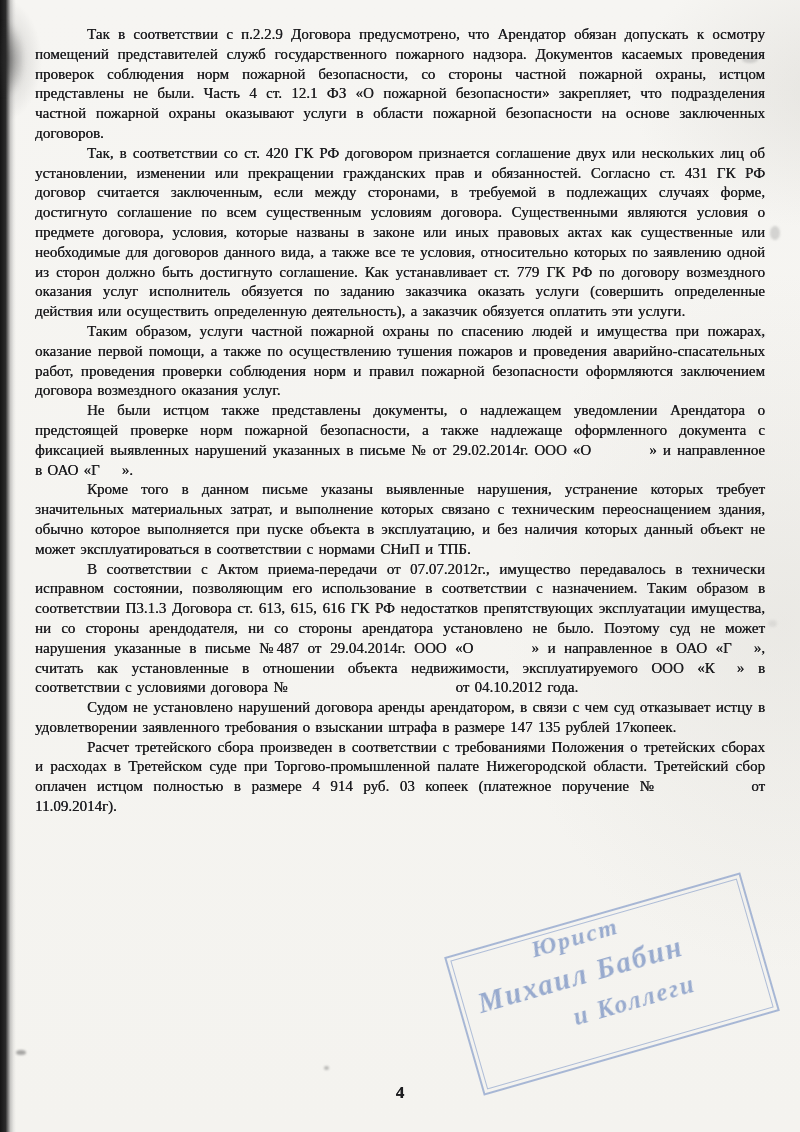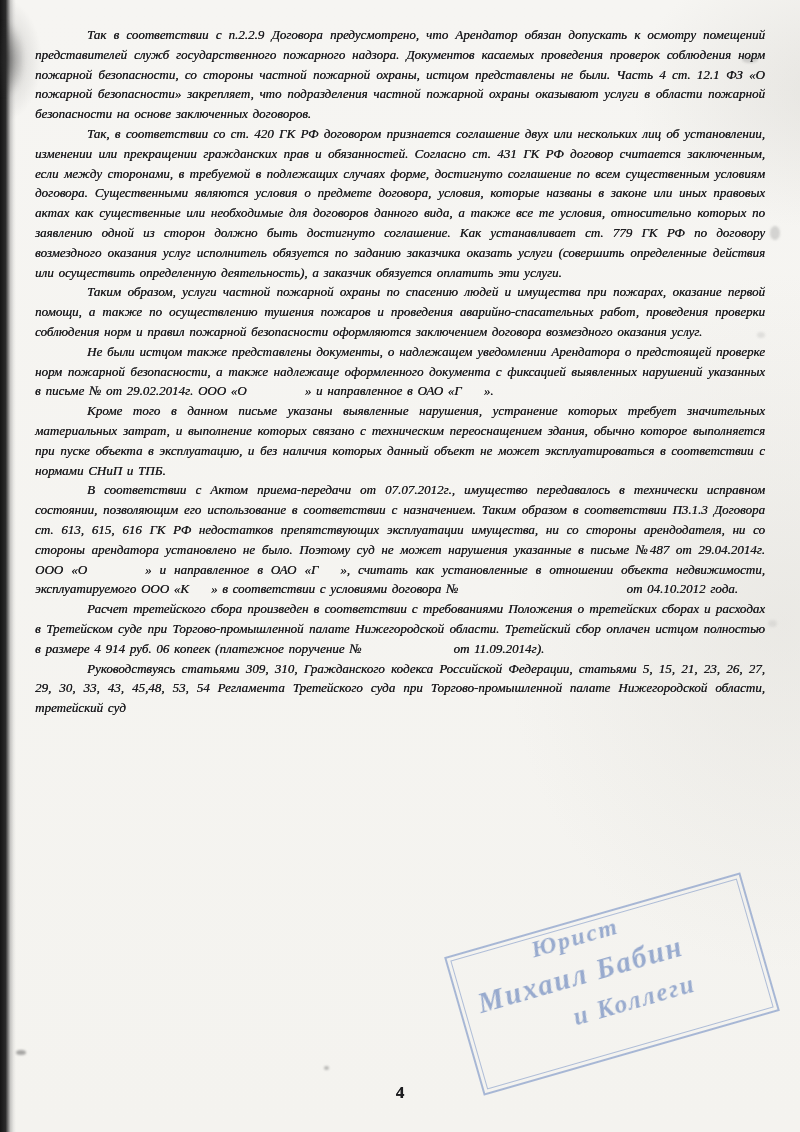--- a/index.html
+++ b/index.html
@@ -25,25 +25,24 @@
     background:radial-gradient(ellipse at 10% 50%, rgba(40,40,40,0.55), rgba(40,40,40,0) 75%);
     filter:blur(2px);
   }
   .content{
     position:absolute;left:35px;top:25px;width:730px;
   }
   .content p{
     margin:0;
     text-indent:52px;
     text-align:justify;
-    font-size:13px;
+    font-size:15px;
     line-height:19.8px;
     text-shadow:0.25px 0 0 currentColor;
     word-spacing:1.5px;
-    font-style:italic;
   }
   .gap{display:inline-block;height:1px;}
   .gap-sm{width:22px;}
   .gap-md{width:58px;}
   .gap-lg{width:92px;}
   .gap-xl{width:168px;}
   .page-number{
     position:absolute;left:0;top:1083px;width:100%;
     text-align:center;font-size:17px;font-weight:bold;
     text-shadow:0.25px 0 0 currentColor;
@@ -93,22 +92,22 @@
   <div class="speck s-e"></div>
   <div class="speck s-f"></div>
 
   <div class="content">
     <p><span>Так в соответствии с п.2.2.9 Договора предусмотрено, что Арендатор обязан допускать к осмотру помещений представителей служб государственного пожарного надзора. Документов касаемых проведения проверок соблюдения норм пожарной безопасности, со стороны частной  пожарной охраны, истцом представлены не были. Часть 4 ст. 12.1 ФЗ «О пожарной безопасности» закрепляет, что подразделения частной пожарной охраны оказывают услуги в области пожарной безопасности на основе заключенных договоров.</span></p>
     <p><span>Так, в соответствии со ст. 420 ГК РФ договором признается соглашение двух или нескольких лиц об установлении, изменении или прекращении гражданских прав и обязанностей. Согласно ст. 431 ГК РФ договор считается заключенным, если между сторонами, в требуемой в подлежащих случаях форме, достигнуто соглашение по всем существенным условиям договора. Существенными являются условия о предмете договора, условия, которые названы в законе или иных правовых актах как существенные или необходимые для договоров данного вида, а также все те условия, относительно которых по заявлению одной из сторон должно быть достигнуто соглашение. Как устанавливает ст. 779 ГК РФ по договору возмездного оказания услуг исполнитель обязуется по заданию заказчика оказать услуги (совершить определенные действия или осуществить определенную деятельность), а заказчик обязуется оплатить эти услуги.</span></p>
     <p><span>Таким образом, услуги частной пожарной охраны по спасению людей и имущества при пожарах, оказание первой помощи, а также по осуществлению тушения пожаров и проведения аварийно-спасательных работ, проведения проверки соблюдения норм и правил пожарной безопасности оформляются заключением договора возмездного оказания услуг.</span></p>
     <p><span>Не были истцом также представлены документы, о надлежащем уведомлении Арендатора о предстоящей проверке норм пожарной безопасности, а также надлежаще оформленного документа с фиксацией выявленных нарушений указанных в письме № от 29.02.2014г. ООО «О</span><span class="gap gap-md"></span><span>» и направленное в ОАО «Г</span><span class="gap gap-sm"></span><span>».</span></p>
     <p><span>Кроме того в данном письме указаны выявленные нарушения, устранение которых требует значительных материальных затрат, и выполнение которых связано с техническим переоснащением здания, обычно которое выполняется при пуске объекта в эксплуатацию, и без наличия которых данный объект не может эксплуатироваться в соответствии с нормами СНиП и ТПБ.</span></p>
     <p><span>В соответствии с Актом приема-передачи от 07.07.2012г., имущество передавалось в технически исправном состоянии, позволяющим его использование в соответствии с назначением. Таким образом в соответствии П3.1.3 Договора ст. 613, 615, 616 ГК РФ недостатков препятствующих эксплуатации имущества, ни со стороны арендодателя, ни со стороны арендатора установлено не было. Поэтому суд не может нарушения указанные в письме №487 от 29.04.2014г. ООО «О</span><span class="gap gap-md"></span><span>» и направленное в ОАО «Г</span><span class="gap gap-sm"></span><span>», считать как установленные в отношении объекта недвижимости, эксплуатируемого ООО «К</span><span class="gap gap-sm"></span><span>» в соответствии с условиями договора №</span><span class="gap gap-xl"></span><span>от 04.10.2012 года.</span></p>
-    <p><span>Расчет третейского сбора произведен в соответствии с требованиями Положения о третейских сборах и расходах в Третейском суде при Торгово-промышленной палате Нижегородской области. Третейский сбор оплачен истцом полностью в размере 4 914 руб. 06 копеек (платежное поручение №</span><span class="gap gap-lg"></span><span>от 11.09.2014г).</span></p>
-    <p><span>Руководствуясь статьями 309, 310, Гражданского кодекса  Российской Федерации, статьями 5, 15, 21, 23, 26, 27, 29, 30, 33, 43, 45,48, 53, 54 Регламента Третейского суда при Торгово-промышленной палате Нижегородской области, третейский суд</span></p>
+    <p><span>Судом не установлено нарушений договора аренды арендатором, в связи с чем суд отказывает истцу в удовлетворении заявленного требования о взыскании штрафа в размере 147 135 рублей 17копеек.</span></p>
+    <p><span>Расчет третейского сбора произведен в соответствии с требованиями Положения о третейских сборах и расходах в Третейском суде при Торгово-промышленной палате Нижегородской области. Третейский сбор оплачен истцом полностью в размере 4 914 руб. 03 копеек (платежное поручение №</span><span class="gap gap-lg"></span><span>от 11.09.2014г).</span></p>
   </div>
 
   <div class="stamp">
     <div class="stamp-border"></div>
     <div class="s1">Юрист</div>
     <div class="s2">Михаил Бабин</div>
     <div class="s3">и Коллеги</div>
   </div>
 
   <div class="page-number">4</div>

